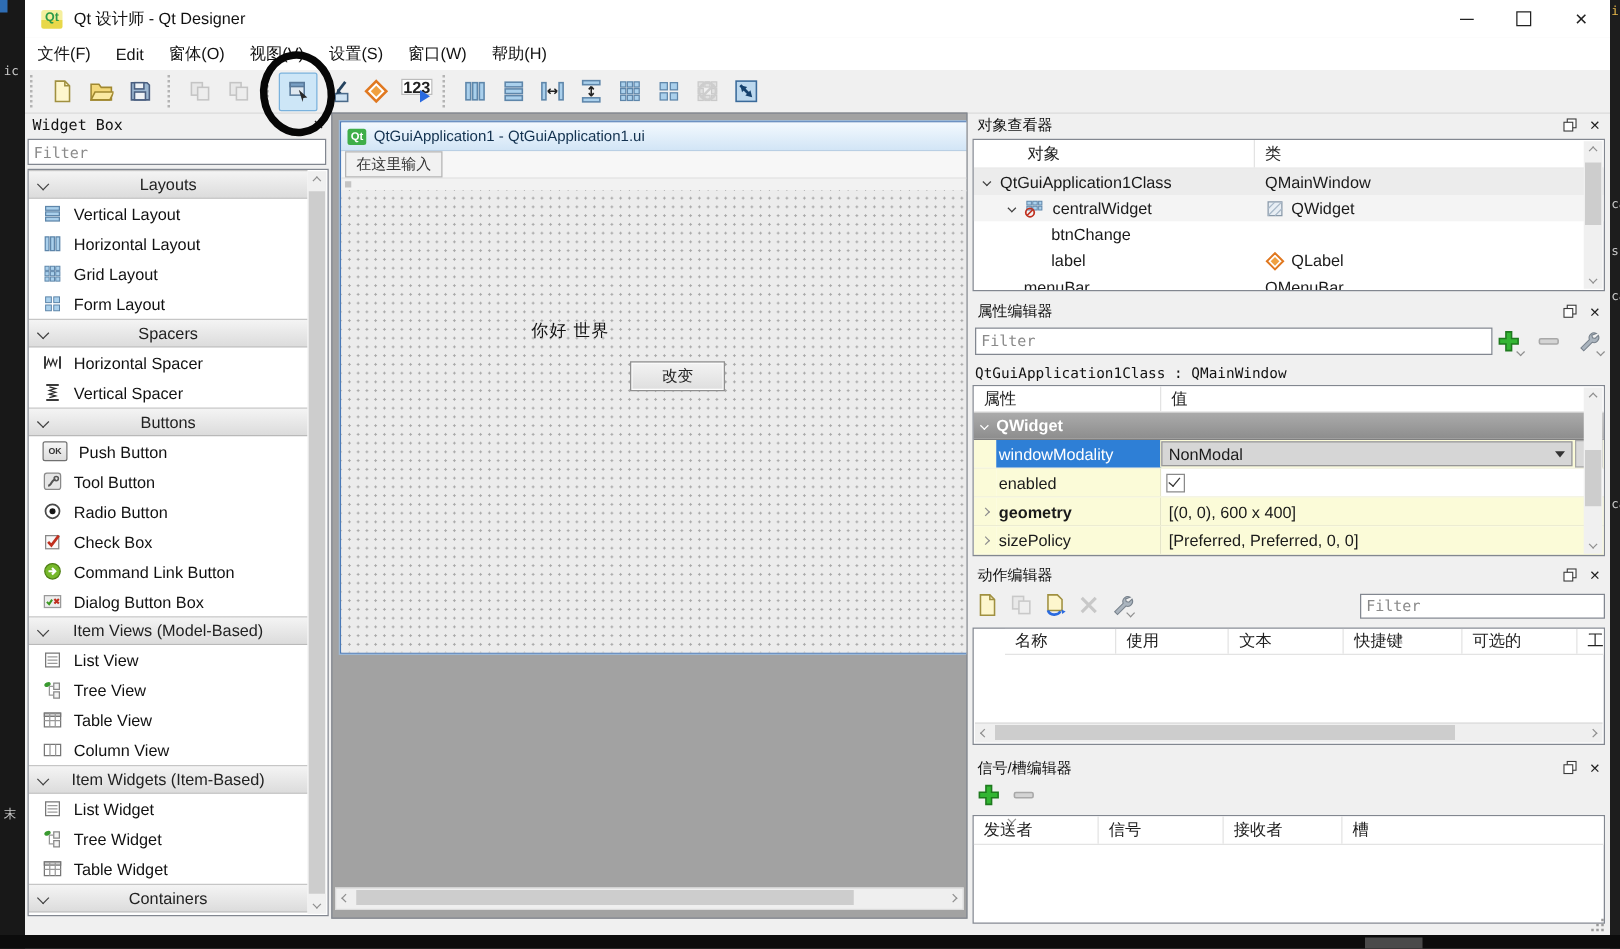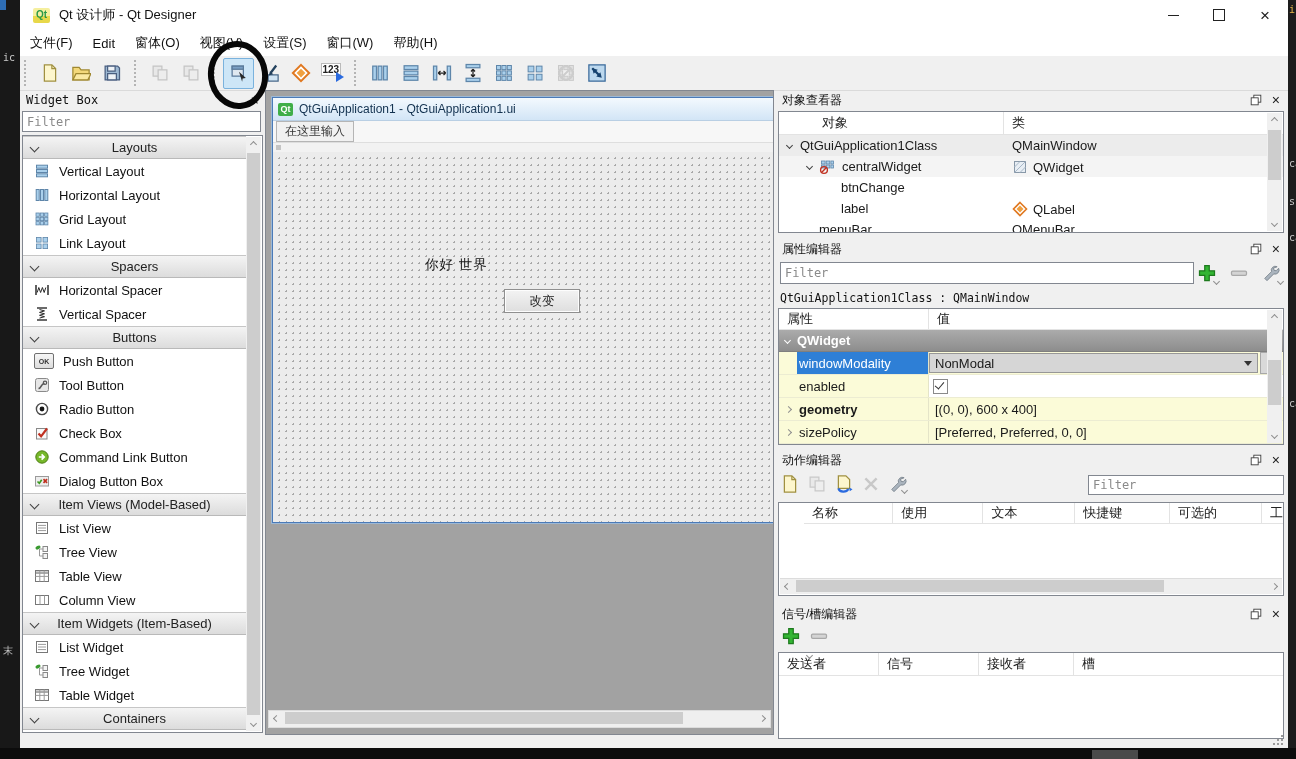--- a/index.html
+++ b/index.html
@@ -39,21 +39,21 @@
   .tb-btn{width:29px;height:29px;display:flex;align-items:center;justify-content:center;border:1px solid transparent;border-radius:2px;position:relative;}
   .tb-btn.active{background:#cde6f7;border-color:#7ab2dd;}
   .tb-btn.disabled{opacity:.5;filter:grayscale(1);}
   .ic{width:20px;height:20px;}
   .ic16{width:16px;height:16px;}
   .ic14{width:14px;height:14px;}
   .mini-btn{display:inline-flex;align-items:center;justify-content:center;width:18px;height:14px;
             background:linear-gradient(#f6f6f6,#dcdcdc);border:1px solid #707070;border-radius:2px;
             font-size:7px;font-weight:bold;color:#333;}
   .tab-order-glyph{display:inline-flex;align-items:flex-start;position:relative;width:22px;height:20px;}
-  .tab-order-glyph b{font-size:10px;letter-spacing:0;color:#222;background:#fff;border:1px solid #bbb;padding:0 1px;line-height:11px;}
+  .tab-order-glyph b{font-size:13px;letter-spacing:0;color:#222;background:#fff;border:1px solid #bbb;padding:0 1px;line-height:11px;}
   .tab-order-glyph .arr{position:absolute;right:-1px;bottom:1px;width:0;height:0;
        border-left:8px solid #2a6adf;border-top:5px solid transparent;border-bottom:5px solid transparent;}
   
   #marker{left:185px;top:39px;pointer-events:none;z-index:50;}
   
   .cv{display:inline-block;width:6px;height:6px;border-right:1.7px solid #404040;border-bottom:1.7px solid #404040;transform:rotate(45deg);}
   .cv.up{transform:rotate(-135deg);}
   .cv.rt{transform:rotate(-45deg);}
   .cv.lt{transform:rotate(135deg);}
   .cv.sm{width:4px;height:4px;border-width:1.4px;}
@@ -100,21 +100,21 @@
   #mdi-thumb{position:absolute;left:16px;top:1px;width:398px;height:12px;background:#cdcdcd;}
   
   .rpanel{left:756px;width:510px;}
   #obj-inspector{top:90px;height:143px;}
   .tbl{position:absolute;left:2px;right:2px;background:#fff;border:1px solid #828790;overflow:hidden;}
   #oi-tbl{top:21px;bottom:0;}
   .colhdr{display:flex;height:22px;border-bottom:1px solid #e3e3e3;background:#fff;font-size:13px;color:#222;align-items:center;}
   .colhdr .cell{height:100%;display:flex;align-items:center;padding-left:8px;border-right:1px solid #e3e3e3;box-sizing:border-box;}
   .oi-row{height:21px;display:flex;align-items:center;font-size:13px;}
   .oi-obj{width:225px;display:flex;align-items:center;overflow:hidden;box-sizing:border-box;}
-  .oi-cls{flex:1;display:flex;align-items:flex-end;gap:5px;padding-left:8px;}
+  .oi-cls{flex:1;display:flex;align-items:center;gap:5px;padding-left:8px;}
   .vscroll{position:absolute;top:1px;right:1px;bottom:1px;width:15px;background:#f0f0f0;}
   
   #prop-editor{top:239px;height:206px;}
   #pe-filter{position:absolute;left:4px;top:23px;width:404px;height:16px;}
   .sq-btn{position:absolute;top:22px;width:26px;height:24px;display:flex;align-items:center;justify-content:center;position:absolute;}
   .dd-mark{position:absolute;right:1px;bottom:1px;}
   #pe-objline{position:absolute;left:4px;top:52px;font-family:"DejaVu Sans Mono",monospace;font-size:11.5px;color:#111;}
   #pe-tbl{top:69px;bottom:0;}
   .pe-group{height:21px;display:flex;align-items:center;gap:7px;padding-left:6px;
       background:linear-gradient(#ababab,#8d8d8d);color:#fff;font-weight:bold;font-size:13px;border-bottom:1px solid #7f7f7f;}
@@ -516,21 +516,21 @@
         <div class="wb-item">
             <svg class="ic16">
               <use href="#sy-grid9"></use>
             </svg>
             <span>Grid Layout</span>
           </div>
         <div class="wb-item">
             <svg class="ic16">
               <use href="#sy-grid4"></use>
             </svg>
-            <span>Link Layout</span>
+            <span>Form Layout</span>
           </div>
 
         <div class="wb-sec">
           <span class="cv"></span>
           <span class="wb-sec-label">Spacers</span>
         </div>
         <div class="wb-item">
             <svg class="ic16">
               <use href="#sy-spacerh"></use>
             </svg>

